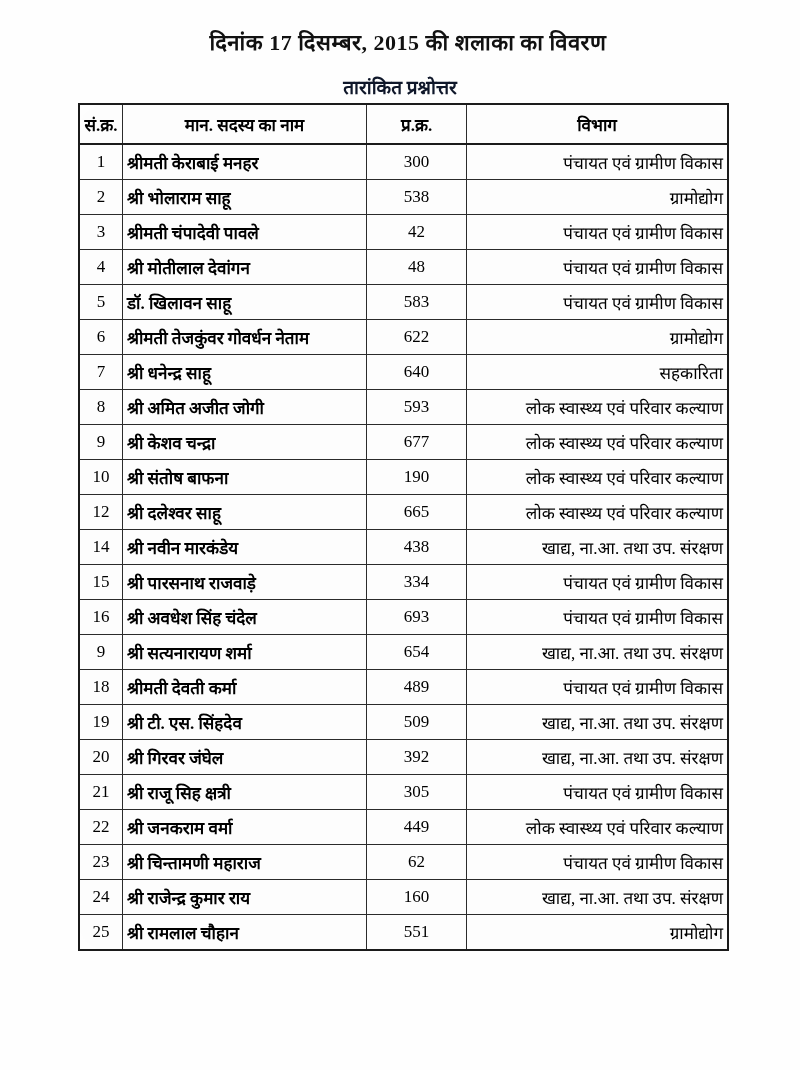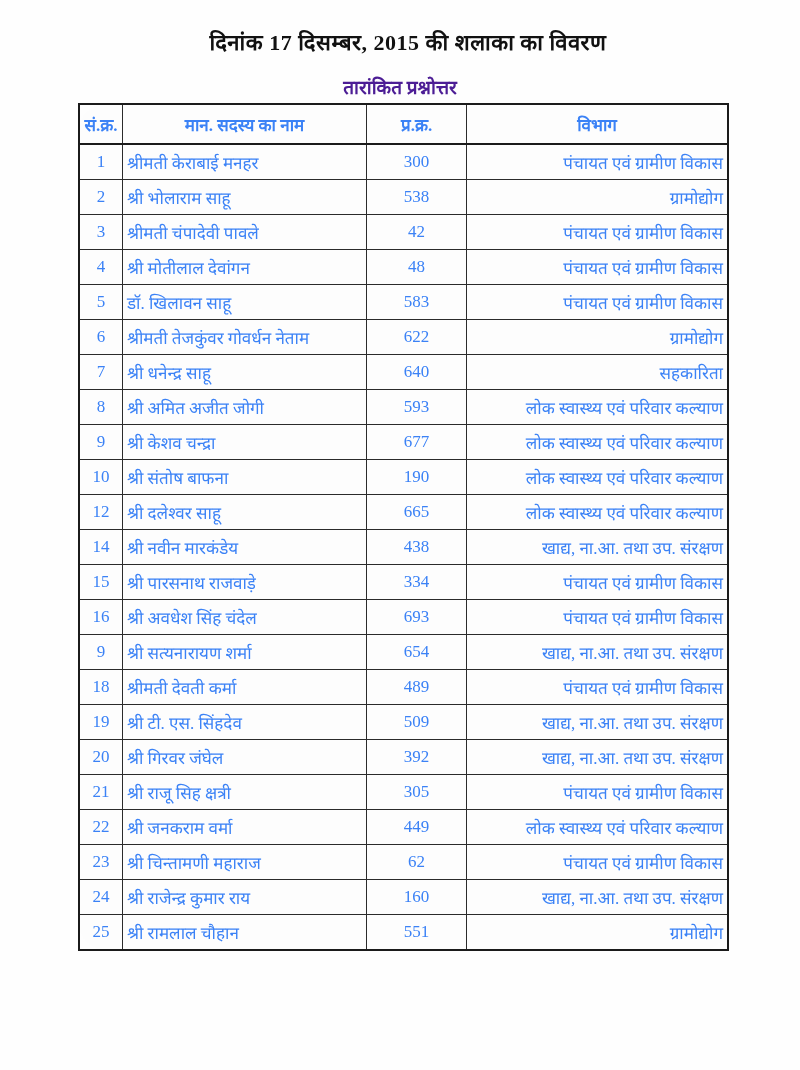--- a/index.html
+++ b/index.html
@@ -28,31 +28,31 @@
     color: #111;
   }
   .doc-subtitle {
     position: absolute;
     top: 74px;
     left: 0;
     width: 100%;
     text-align: center;
     font-size: 19px;
     font-weight: 600;
-    color: #4c1d95;
+    color: #0f172a;
   }
   table.member-table {
     position: absolute;
     top: 103px;
     left: 78px;
     width: 651px;
     border-collapse: collapse;
     table-layout: fixed;
     font-size: 17px;
-    color: #3b82f6;
+    color: #000000;
     background: #fdfdfd;
     border-radius: 30px;
   }
   table.member-table, 
   table.member-table th,
   table.member-table td {
     border: 1px solid #2b2b2b;
   }
   table.member-table {
     border: 2px solid #1b1b1b;
@@ -67,21 +67,21 @@
     vertical-align: middle;
   }
   table.member-table tbody td {
     height: 34px;
     vertical-align: middle;
     padding: 0 4px;
     white-space: nowrap;
     overflow: hidden;
   }
   .col-sn   { width: 43px;  text-align: center; }
-  .col-name { width: 242px; text-align: left; padding-left: 6px; }
+  .col-name { width: 242px; text-align: left; padding-left: 6px; font-weight: bold; }
   .col-qno  { width: 99px;  text-align: center; }
   .col-dept { width: 259px; text-align: right; padding-left: 6px; }
 </style>
 </head>
 <body>
 
 <div class="page">
 
   <div class="doc-title">दिनांक 17 दिसम्बर, 2015 की शलाका का विवरण</div>
 

